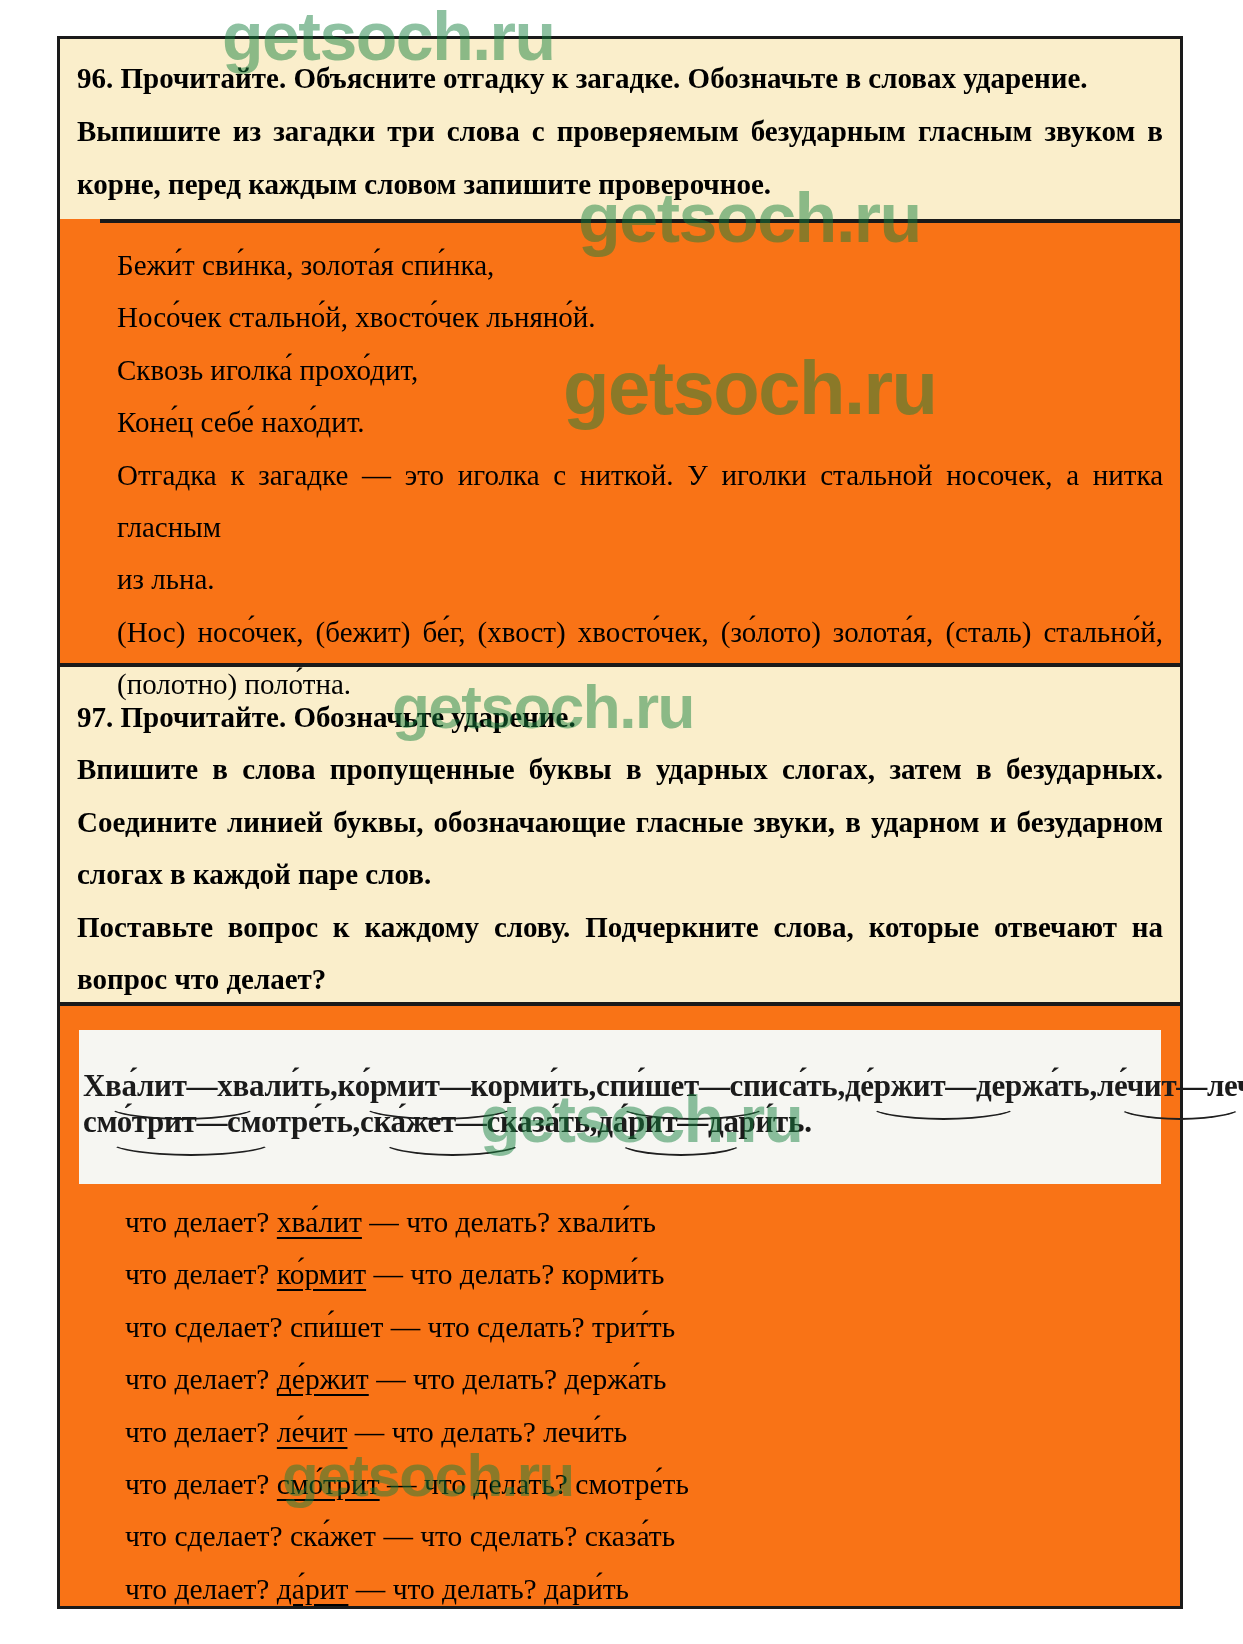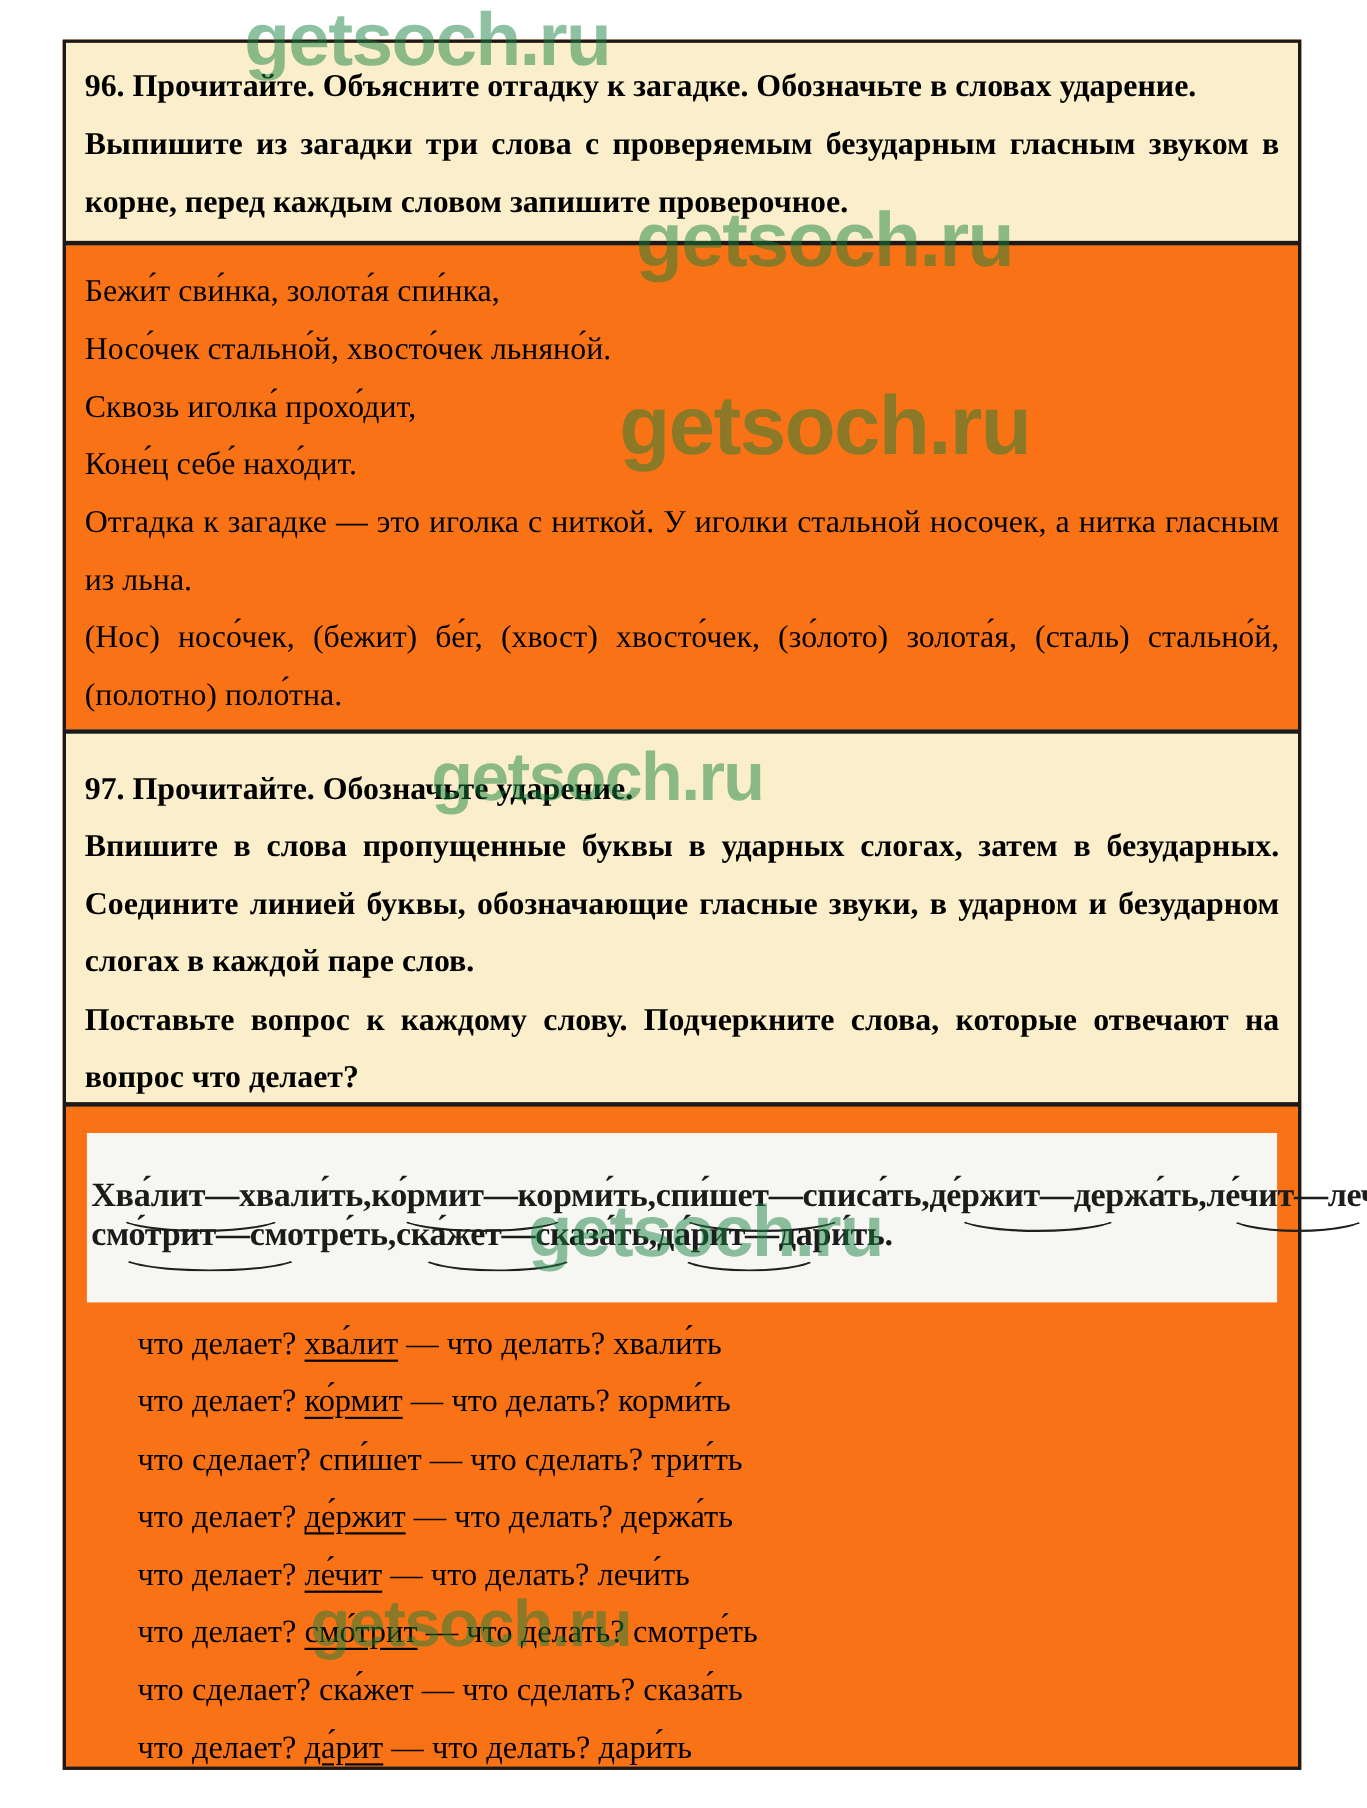--- a/index.html
+++ b/index.html
@@ -8,21 +8,21 @@
     font-family:"Liberation Serif","DejaVu Serif",serif;color:#000;
   }
   .box{
     position:absolute;left:57px;top:36px;width:1126px;height:1573px;
     border:3px solid #1a1a1a;box-sizing:border-box;background:#f97316;
   }
   .sec{box-sizing:border-box;padding:0 17px;}
   .sec.cream{background:#faeecb;}
   .sec + .sec{border-top:4px solid #1a1a1a;}
   .sec-96task{height:180px;padding-top:13px;}
-  .sec-96ans{height:444px;padding-top:16px;}
+  .sec-96ans{height:444px;padding-top:16px;margin-left:40px;}
   .sec-97task{height:339px;padding-top:24px;}
   .sec-97ans{height:589px;}
   .line{line-height:53px;font-size:29px;white-space:nowrap;}
   .sec-96ans .line,.sec-97task .line{line-height:52.4px;}
   .bold{font-weight:bold;}
   .just{white-space:normal;text-align:justify;text-align-last:justify;}
   
   .scan{
     margin:24px 2px 0 2px;background:#f6f6f2;padding:8px 10px 14px 4px;
   }

